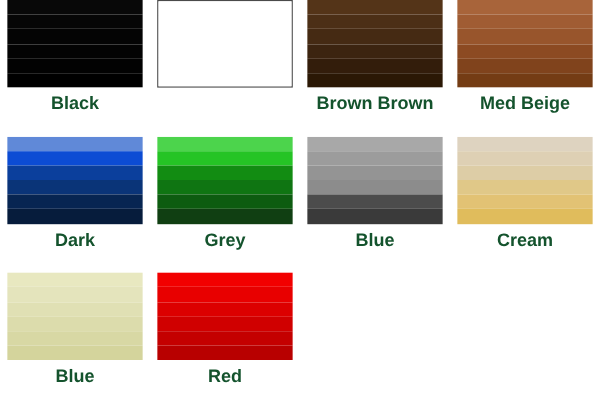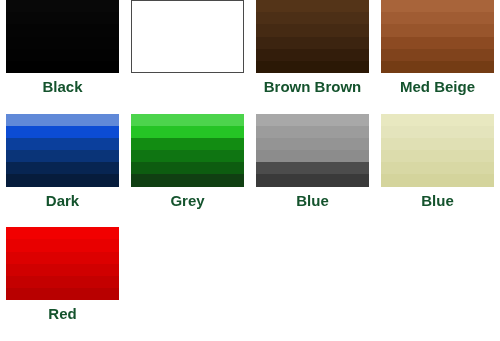--- a/index.html
+++ b/index.html
@@ -138,20 +138,31 @@
         <div class="band" style="background-color: rgb(156, 156, 156);"></div>
         <div class="band" style="background-color: rgb(148, 148, 148);"></div>
         <div class="band" style="background-color: rgb(140, 140, 140);"></div>
         <div class="band" style="background-color: rgb(76, 76, 76);"></div>
         <div class="band" style="background-color: rgb(58, 58, 58);"></div>
       </div>
       <div class="swatch-label">Blue</div>
     </div>
     <div class="swatch-cell">
       <div class="swatch-chip">
+        <div class="band" style="background-color: rgb(222, 211, 192);"></div>
+        <div class="band" style="background-color: rgb(222, 208, 180);"></div>
+        <div class="band" style="background-color: rgb(221, 205, 166);"></div>
+        <div class="band" style="background-color: rgb(224, 200, 136);"></div>
+        <div class="band" style="background-color: rgb(226, 194, 116);"></div>
+        <div class="band" style="background-color: rgb(224, 188, 92);"></div>
+      </div>
+      <div class="swatch-label">Cream</div>
+    </div>
+    <div class="swatch-cell">
+      <div class="swatch-chip">
         <div class="band" style="background-color: rgb(232, 232, 192);"></div>
         <div class="band" style="background-color: rgb(228, 228, 188);"></div>
         <div class="band" style="background-color: rgb(224, 224, 180);"></div>
         <div class="band" style="background-color: rgb(220, 220, 172);"></div>
         <div class="band" style="background-color: rgb(216, 216, 164);"></div>
         <div class="band" style="background-color: rgb(212, 212, 156);"></div>
       </div>
       <div class="swatch-label">Blue</div>
     </div>
     <div class="swatch-cell">

